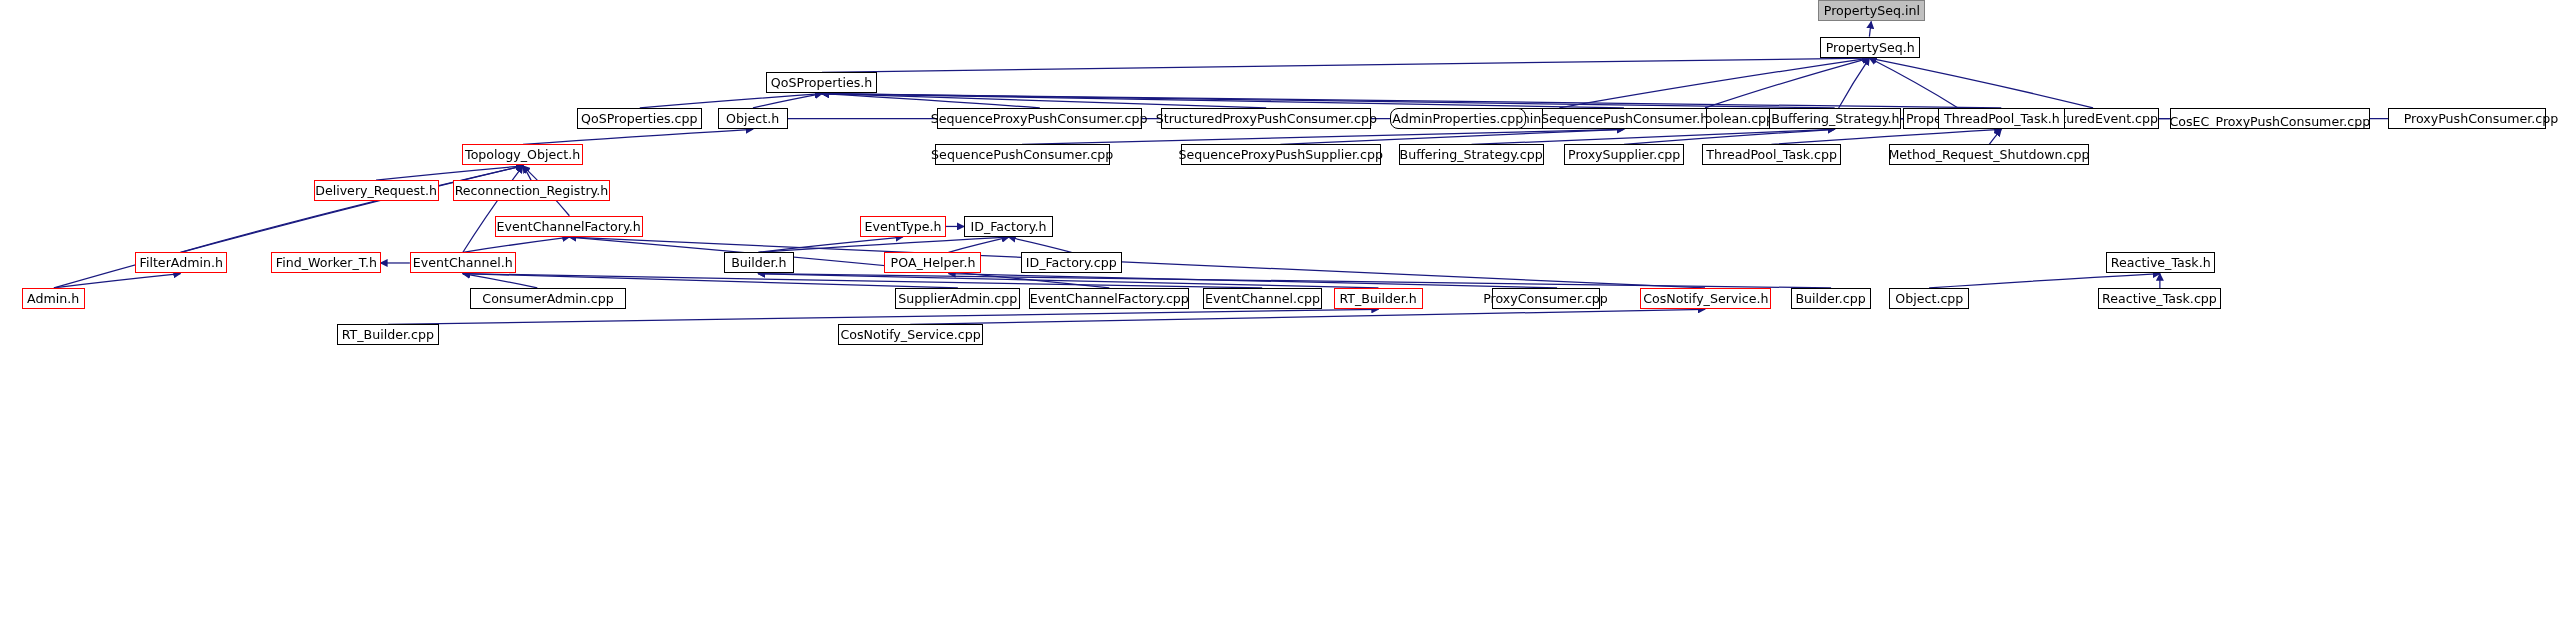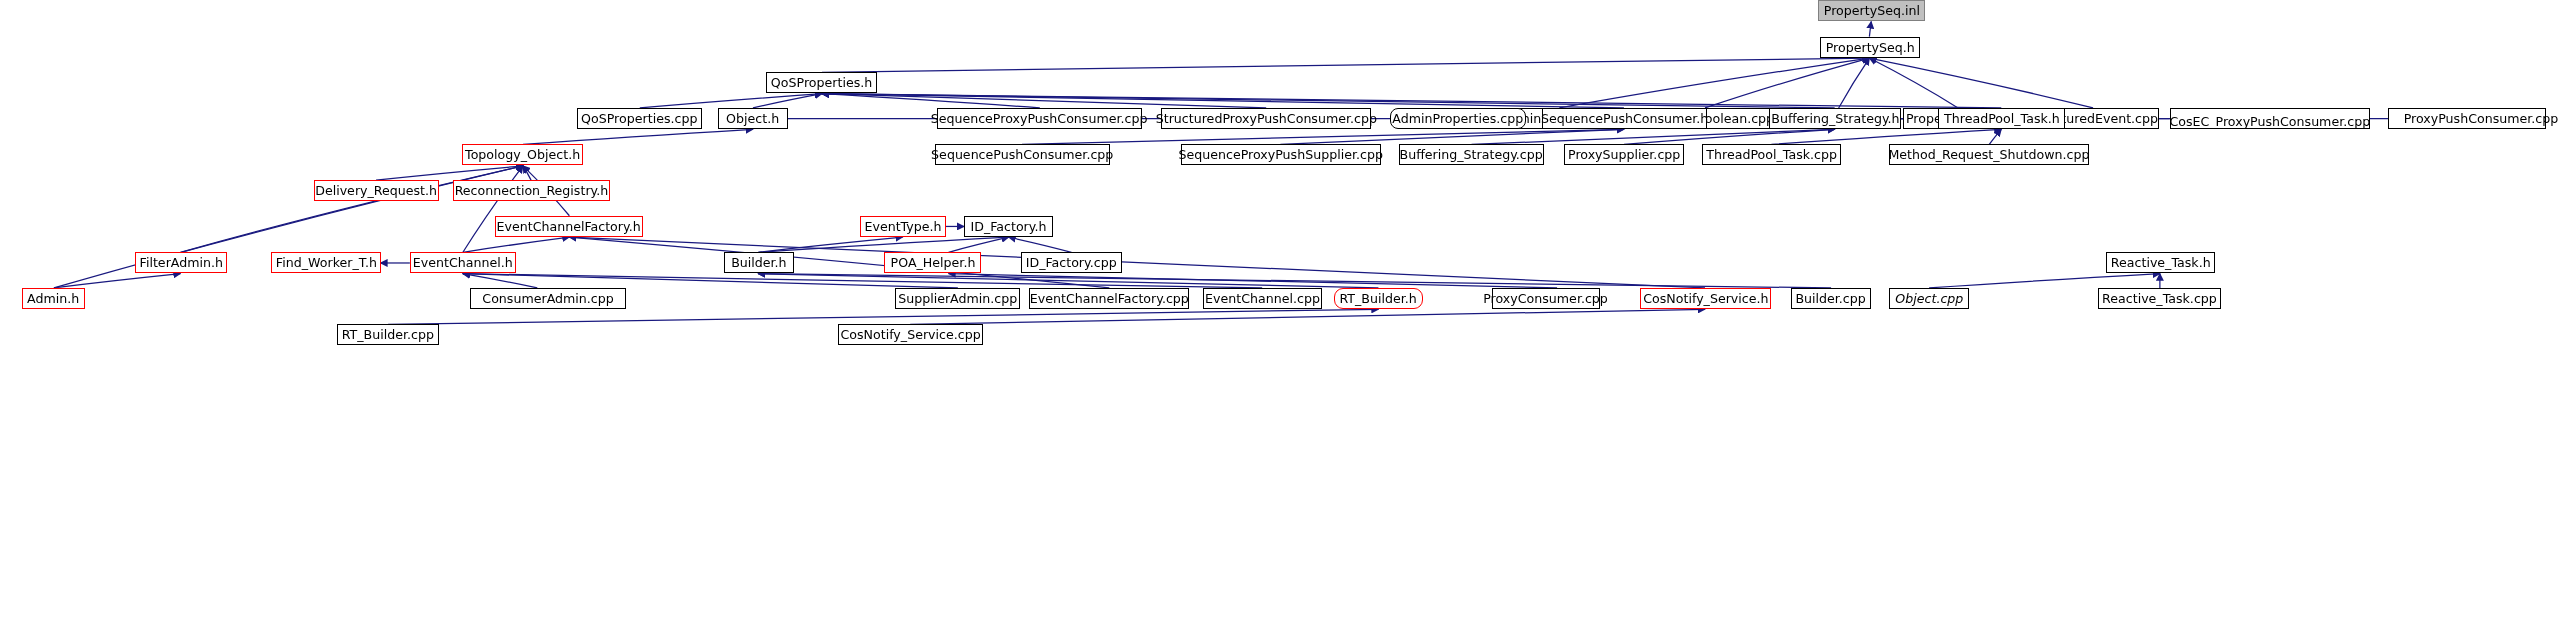--- a/index.html
+++ b/index.html
@@ -238,33 +238,33 @@
       </div>
       <div class="node" style="left: 895px; top: 288px; width: 125px;">
         <span class="node-label">SupplierAdmin.cpp</span>
       </div>
       <div class="node" style="left: 1029px; top: 288px; width: 160px;">
         <span class="node-label">EventChannelFactory.cpp</span>
       </div>
       <div class="node" style="left: 1203px; top: 288px; width: 119px;">
         <span class="node-label">EventChannel.cpp</span>
       </div>
-      <div class="node red" style="left: 1334px; top: 288px; width: 89px; border-radius: 9px;">
+      <div class="node red" style="left: 1334px; top: 288px; width: 89px;">
         <span class="node-label">RT_Builder.h</span>
       </div>
       <div class="node" style="left: 1492px; top: 288px; width: 108px;">
         <span class="node-label">ProxyConsumer.cpp</span>
       </div>
       <div class="node red" style="left: 1640px; top: 288px; width: 131px;">
         <span class="node-label">CosNotify_Service.h</span>
       </div>
       <div class="node" style="left: 1791px; top: 288px; width: 80px;">
         <span class="node-label">Builder.cpp</span>
       </div>
-      <div class="node" style="left: 1889px; top: 288px; width: 80px; font-style: italic;">
+      <div class="node" style="left: 1889px; top: 288px; width: 80px;">
         <span class="node-label">Object.cpp</span>
       </div>
       <div class="node" style="left: 2098px; top: 288px; width: 123px;">
         <span class="node-label">Reactive_Task.cpp</span>
       </div>
       <div class="node" style="left: 337px; top: 324px; width: 102px;">
         <span class="node-label">RT_Builder.cpp</span>
       </div>
       <div class="node" style="left: 838px; top: 324px; width: 145px;">
         <span class="node-label">CosNotify_Service.cpp</span>

